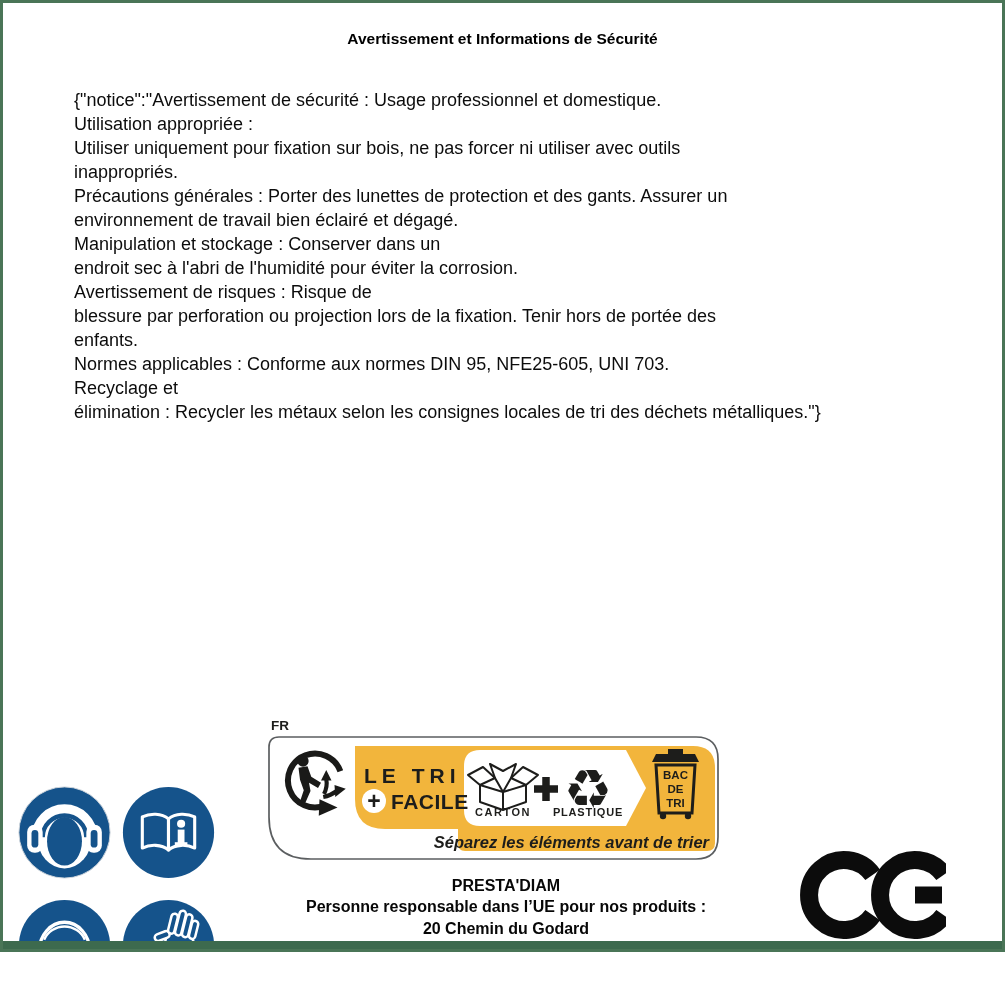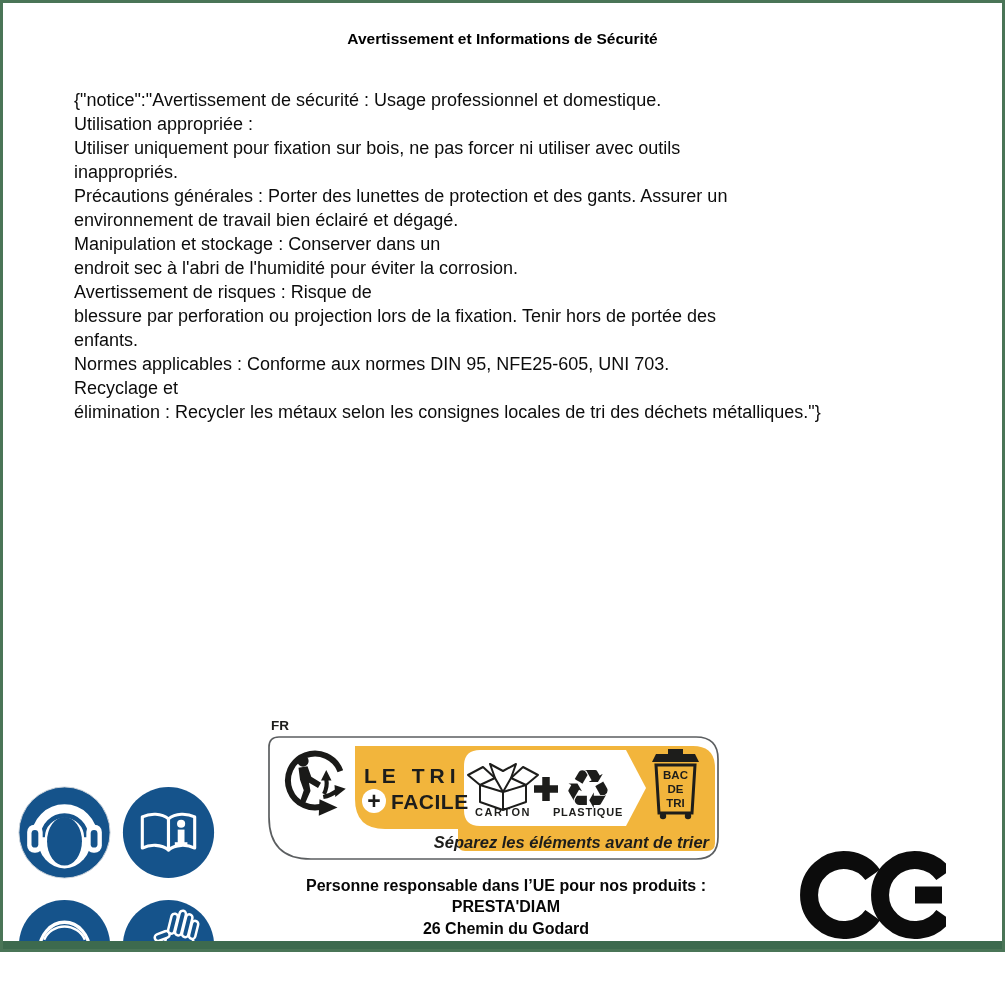--- a/index.html
+++ b/index.html
@@ -169,23 +169,23 @@
       <circle cx="420" cy="102" r="3.2" fill="#1d1d1b"></circle>
       <text x="407.5" y="65" font-size="11.5" font-weight="700" text-anchor="middle" fill="#1d1d1b">BAC</text>
       <text x="407.5" y="79" font-size="11.5" font-weight="700" text-anchor="middle" fill="#1d1d1b">DE</text>
       <text x="407.5" y="93" font-size="11.5" font-weight="700" text-anchor="middle" fill="#1d1d1b">TRI</text>
     </g>
 
     <text x="441" y="134" font-size="16.5" font-weight="700" font-style="italic" text-anchor="end" fill="#1d1d1b">Séparez les éléments avant de trier</text>
   </svg>
 
   <div class="responsible">
+    <div>PRESTA'DIAM</div>
     <div>Personne responsable dans l’UE pour nos produits :</div>
-    <div>PRESTA'DIAM</div>
-    <div>26 Chemin du Godard</div>
+    <div>20 Chemin du Godard</div>
   </div>
 
   <svg class="ce" viewBox="0 0 146 100">
     <path d="M 72.7,29.9 A 35,35 0 1 0 72.7,70.1" fill="none" stroke="#0c0c0c" stroke-width="18"></path>
     <path d="M 143.7,29.9 A 35,35 0 1 0 143.7,70.1" fill="none" stroke="#0c0c0c" stroke-width="18"></path>
     <path d="M 115,50 H 142" stroke="#0c0c0c" stroke-width="17"></path>
   </svg>
 
   <div class="footer-bar"></div>
 </div>

